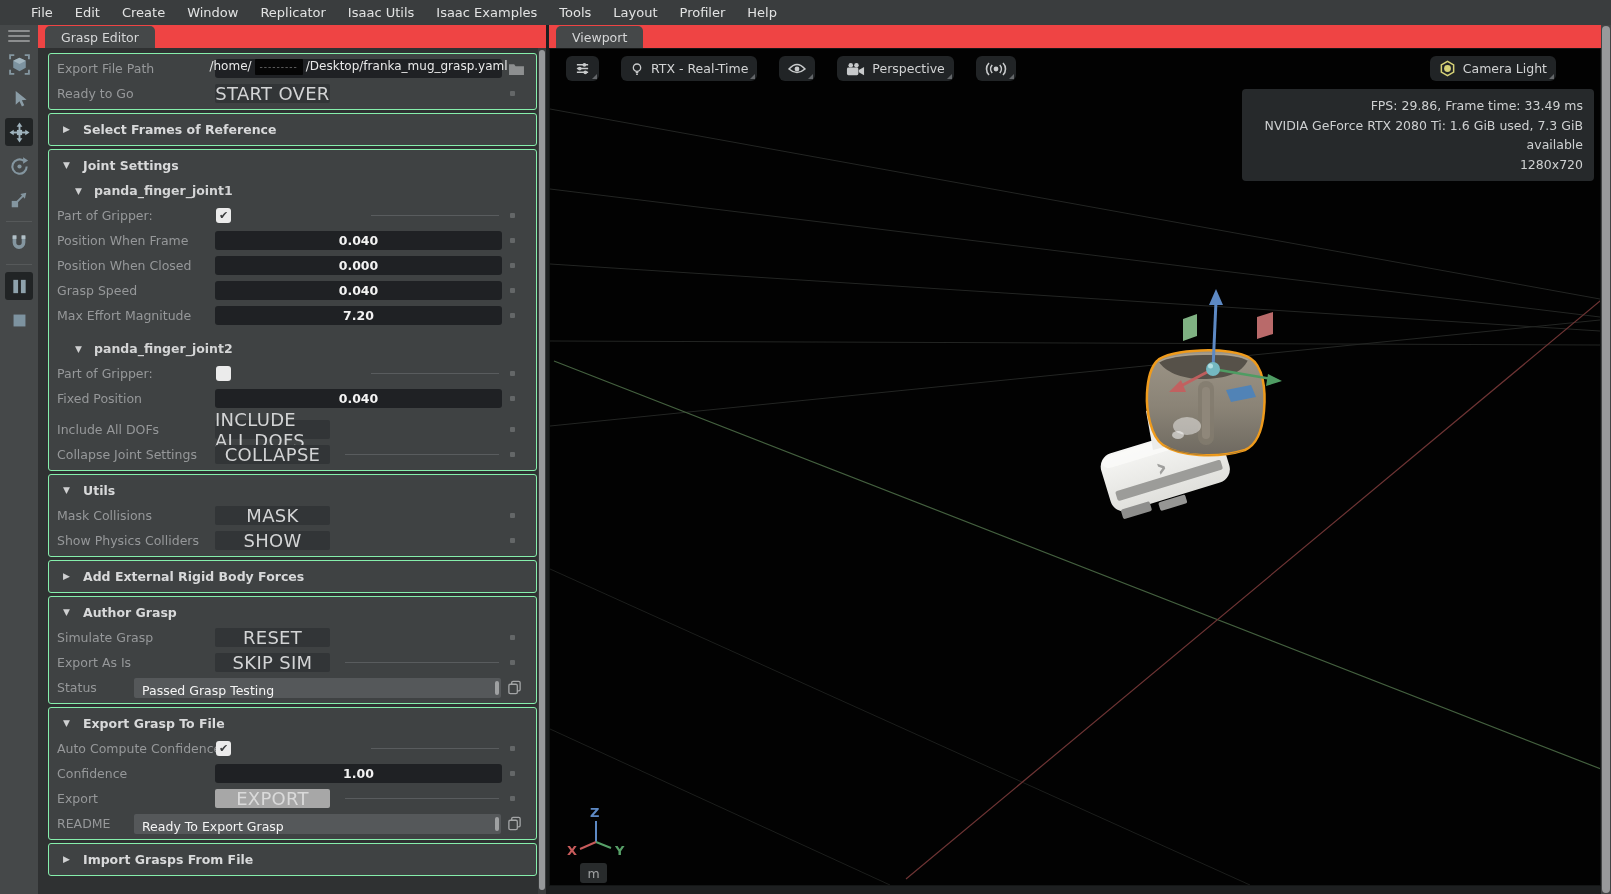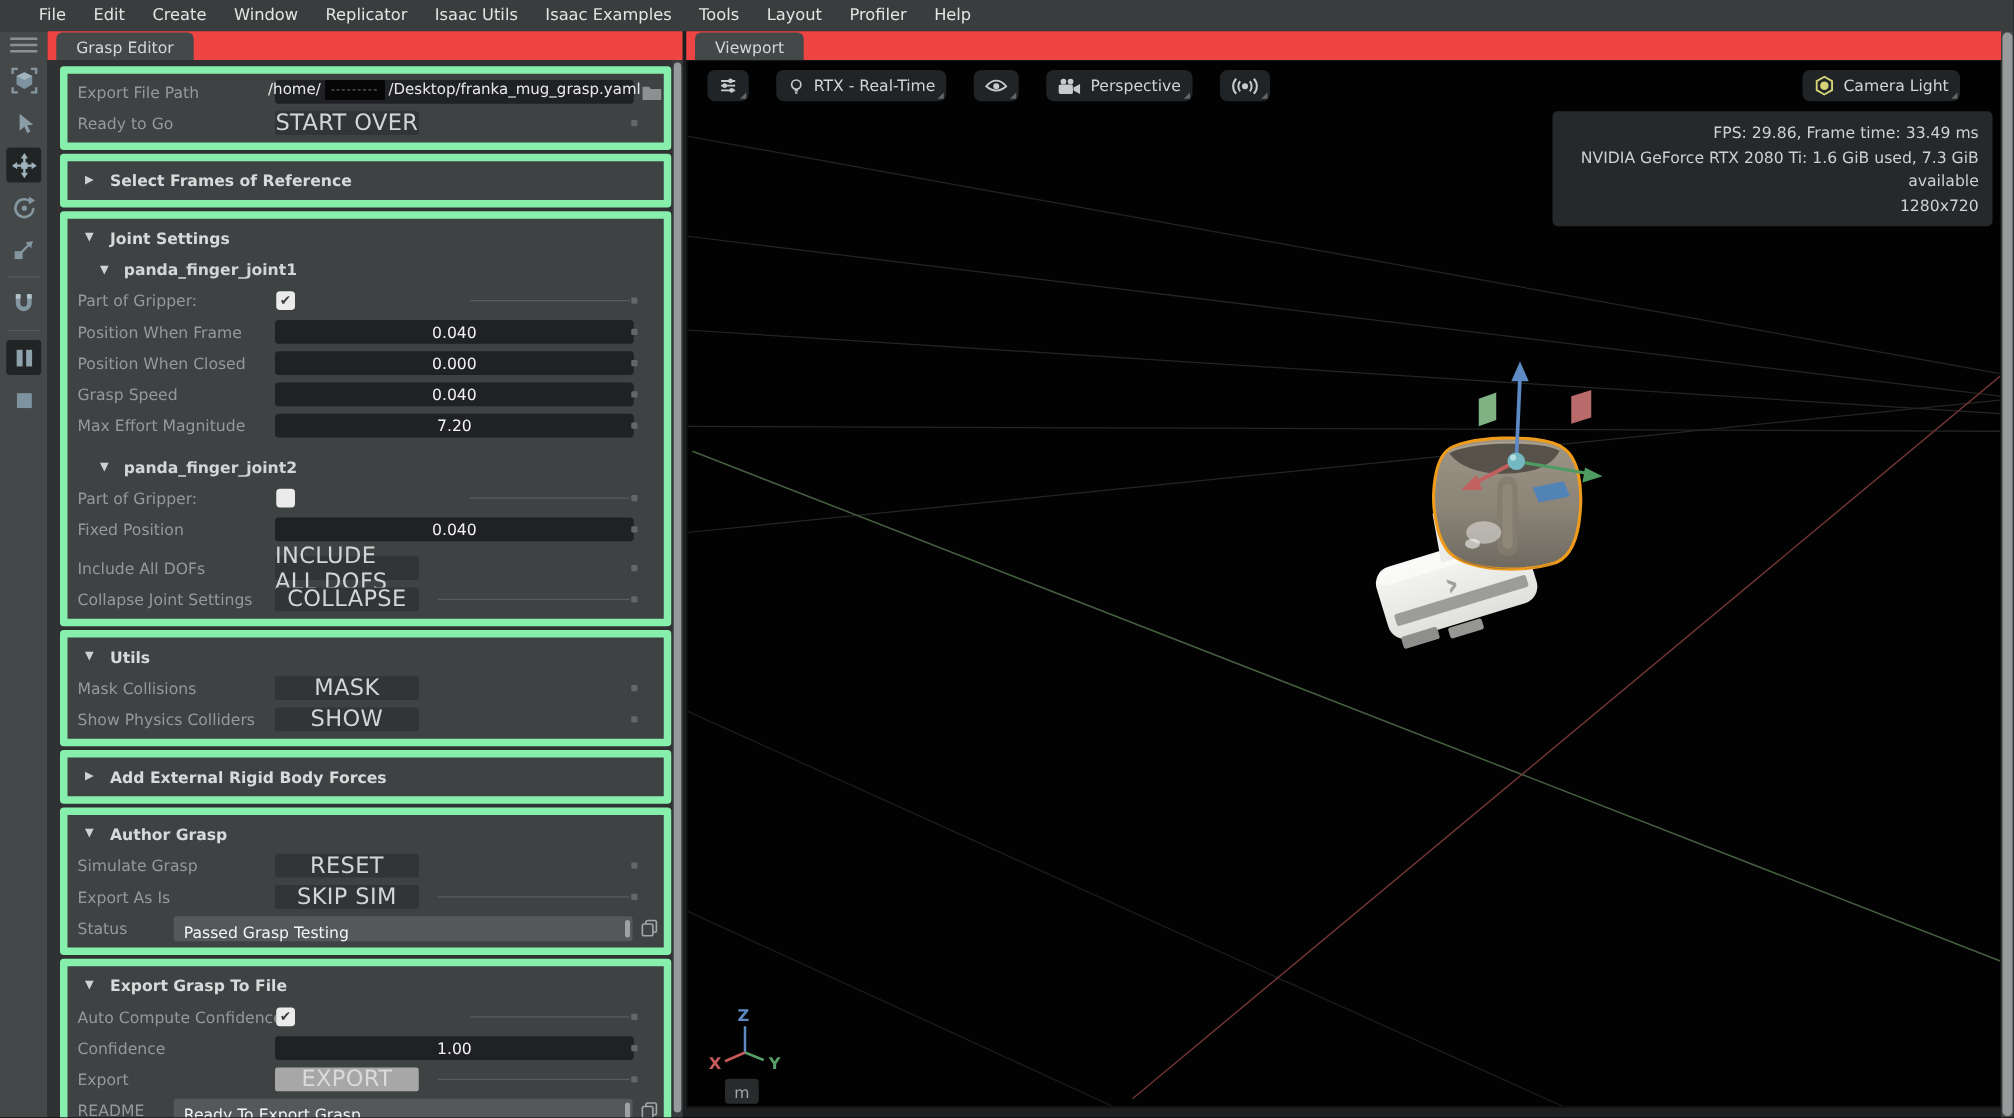--- a/index.html
+++ b/index.html
@@ -15,31 +15,31 @@
   .tool{width:28px;height:28px;display:flex;align-items:center;justify-content:center;border-radius:3px}
   .tool.active{background:#212425}
   .tool-div{width:26px;height:1px;background:#56595a;margin:1px 0}
   .hamb{width:22px;display:flex;flex-direction:column;gap:3px;margin-bottom:2px}
   .hamb div{height:2px;background:#8c8e8f;border-radius:1px}
   
   .lpanel{position:absolute;left:38px;top:25px;width:508px;bottom:0;background:#2f3132}
   .tabrow{height:23px;background:#ef4444;display:flex;align-items:flex-end;padding-left:7px}
   .tab{background:#454849;color:#d6d7d8;font-size:12.5px;padding:4px 16px 3px;border-radius:5px 5px 0 0}
   .pbody{position:absolute;left:0;top:23px;right:8px;bottom:0;padding-top:2px;overflow:hidden}
-  .sec{background:#3f4243;border:6px solid #86efac;border-radius:3px;margin:3px 0 3px 10px;
+  .sec{background:#3f4243;border:1px solid #86efac;border-radius:3px;margin:3px 0 3px 10px;
        width:489px;box-sizing:border-box;padding:2px 0 3px;position:relative}
   .hdr{display:flex;align-items:center;height:26px;padding-left:14px;gap:10px;color:#d8d9da;
        font-weight:600;font-size:12.5px}
   .subhdr{display:flex;align-items:center;height:25px;padding-left:26px;gap:9px;color:#d4d5d6;
           font-weight:600;font-size:12.5px}
   .arw{font-size:9px;color:#cfd0d1;width:10px}
   .row{position:relative;display:flex;align-items:center;height:25px;padding-left:8px;font-size:12.5px}
   .lbl{width:158px;color:#96989a;flex:none;white-space:nowrap}
   .lbl2{width:77px;color:#96989a;flex:none}
-  .num{width:287px;height:19px;background:#1f2124;border-radius:3px;color:#f2f2f2;font-weight:400;
+  .num{width:287px;height:19px;background:#1f2124;border-radius:3px;color:#f2f2f2;font-weight:700;
        font-size:12.5px;display:flex;align-items:center;justify-content:center;box-sizing:border-box}
   .pathfield{width:287px;height:19px;background:#1f2124;border-radius:3px;color:#e9e9e9;
        font-size:12px;display:flex;align-items:flex-start;justify-content:center;box-sizing:border-box;white-space:nowrap}
   .redact{background:#060606;color:#7a7a7a;font-size:9px;letter-spacing:1px;padding:3px 5px;margin:0 3px;border-radius:1px}
   .btn{width:115px;height:19px;background:#323537;border-radius:2px;color:#d3d4d5;font-size:18px;
        display:flex;align-items:center;justify-content:center;letter-spacing:.3px;cursor:default}
   .btn.disabled{background:#a7a7a7;color:#dadada}
   .chk{width:15px;height:15px;background:#ebebeb;border-radius:3px;margin-left:1px;display:flex;
        align-items:center;justify-content:center;font-size:11px;font-weight:700;color:#3a3c3d}
   .line{position:absolute;height:1px;background:#595c5e;top:12px}
@@ -55,21 +55,21 @@
   .vscroll .thumb{position:absolute;left:1px;right:1px;top:2px;bottom:4px;background:#96989a;border-radius:3px}
   
   .vpanel{position:absolute;left:549px;top:25px;width:1052px;height:861px}
   .vparea{position:absolute;left:0;top:23px;right:0;bottom:0;background:#020202;border:1px solid #141616;box-sizing:border-box}
   .scene{position:absolute;left:0;top:0}
   .vtoolbar{position:absolute;top:7px;left:16px;display:flex;gap:22px}
   .vbtn{position:relative;height:25px;background:#212426;border-radius:6px;display:flex;align-items:center;
         gap:7px;padding:0 9px;color:#d2d3d4;font-size:12.5px}
   .vbtn::after{content:'';position:absolute;right:2px;bottom:2px;border-left:5px solid transparent;
         border-bottom:5px solid #64676a}
-  .camlight{position:absolute;top:7px;right:32px}
+  .camlight{position:absolute;top:7px;right:44px}
   .stats{position:absolute;top:40px;right:6px;width:352px;background:#26292b;border-radius:4px;
          padding:7px 11px;box-sizing:border-box;text-align:right;color:#ced0d1;font-size:12.5px;line-height:19.5px}
   .unitbadge{position:absolute;left:30px;top:814px;width:27px;height:20px;background:#282b2c;border-radius:3px;
          color:#a2a4a5;font-size:12.5px;display:flex;align-items:center;justify-content:center}
   .rscroll{position:absolute;left:1601px;top:25px;width:10px;height:869px;background:#434546}
   .rscroll .thumb{position:absolute;left:1px;right:1px;top:1px;bottom:1px;background:#98999b;border-radius:4px}
 </style>
 </head>
 <body>
 

